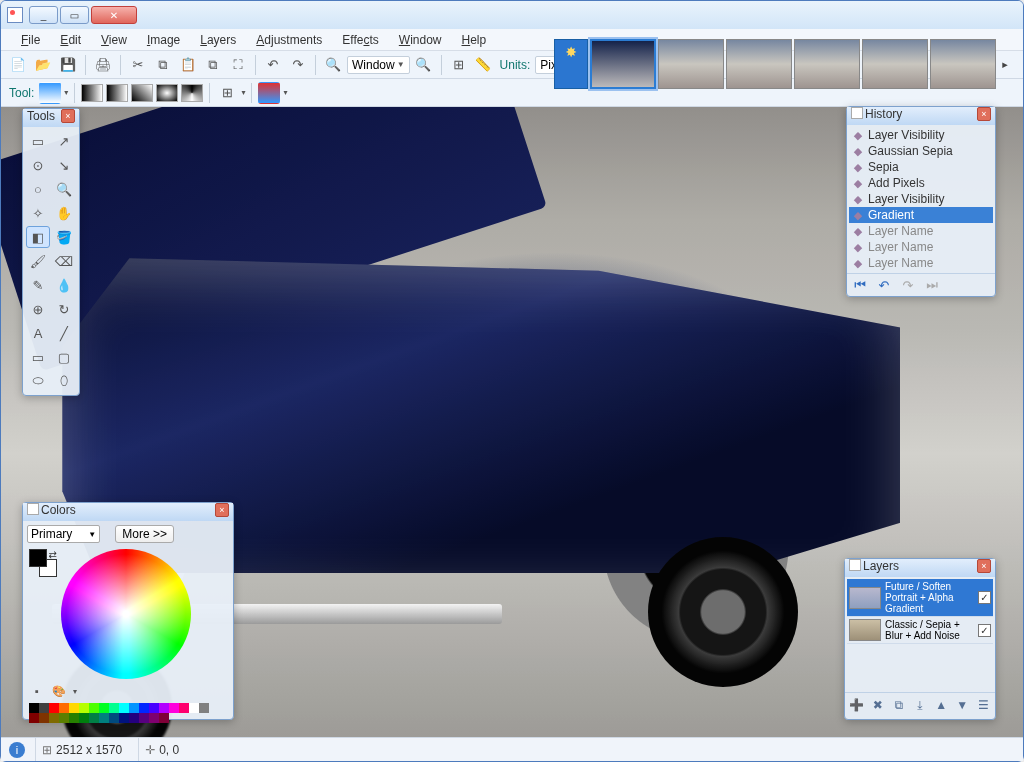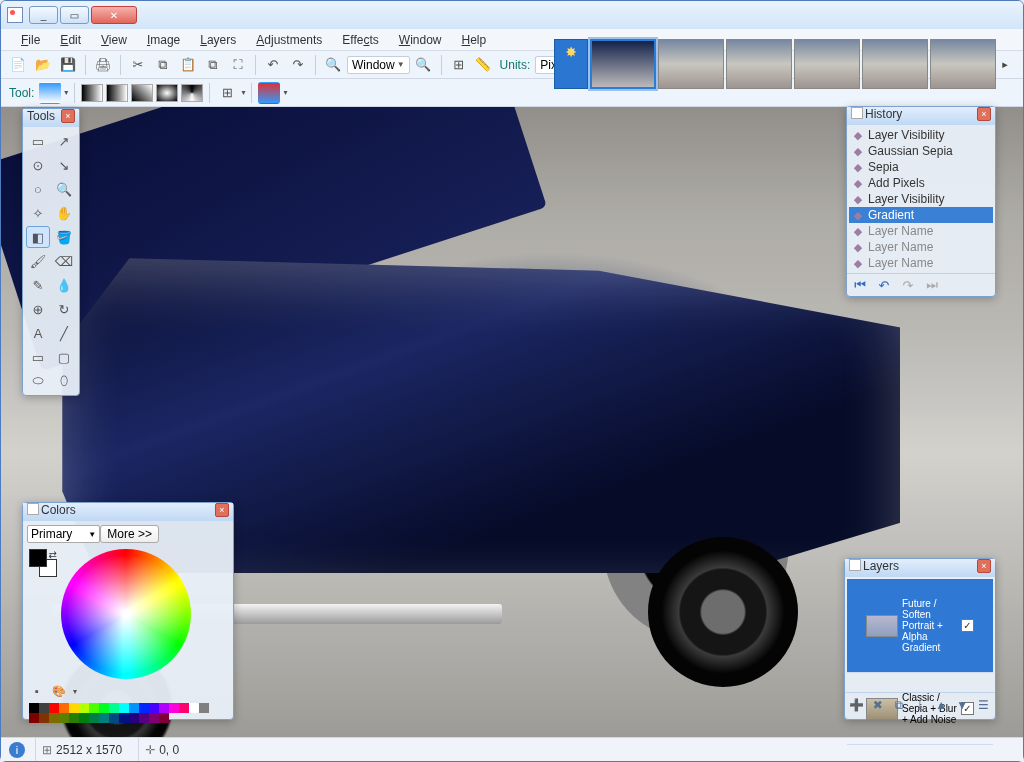--- a/index.html
+++ b/index.html
@@ -77,38 +77,38 @@
 .history-list{max-height:148px;overflow:hidden;padding:2px;}
 .history-item{display:flex;align-items:center;gap:3px;padding:1px 2px;font-size:11px;color:#333;}
 .history-item.selected{background:#3a81d6;color:#fff;}
 .history-item.dim{color:#888;}
 .history-item .hi-icon{width:14px;height:14px;display:inline-flex;align-items:center;justify-content:center;font-size:11px;color:#9c7ea2;}
 .history-tb{display:flex;gap:6px;padding:2px 4px;border-top:1px solid #bfd1e6;}
 .history-tb .hb{width:18px;height:18px;display:flex;align-items:center;justify-content:center;color:#2f6bbf;font-size:13px;}
 .history-tb .hb.dim{color:#aaa;}
 
 .colors-panel { top: 502px; left: 22px; width: 212px; height: 218px;}
-.colors-panel .ctrls{display:flex;gap:0;padding:4px;align-items:flex-start;}
+.colors-panel .ctrls{display:flex;gap:15px;padding:4px;align-items:flex-start;}
 .colors-panel .ctrls .sel{border:1px solid #aaa;background:#fff;padding:1px 3px;display:flex;align-items:center;gap:16px;border-radius:2px;}
 .colors-panel .more-btn{border:1px solid #aaa;background:linear-gradient(#fff,#eee);padding:1px 6px;border-radius:3px;}
 .color-body{display:flex;gap:4px;padding:2px 6px;}
 .swatches{width:28px;height:28px;position:relative;}
 .swatches .sw{position:absolute;width:18px;height:18px;border:1px solid #333;}
 .swatches .sw.fg{background:#000;top:0;left:0;z-index:2;}
 .swatches .sw.bg{background:#fff;bottom:0;right:0;}
 .swatches .swap{position:absolute;top:0;right:0;font-size:10px;color:#333;}
 .color-wheel{width:130px;height:130px;border-radius:50%;background:conic-gradient(red,yellow,lime,cyan,blue,magenta,red);position:relative;filter:brightness(1.05);}
 .color-wheel::after{content:"";position:absolute;inset:0;border-radius:50%;background:radial-gradient(circle,#fff 0%,rgba(255,255,255,0) 65%);}
 .color-wheel .cursor{position:absolute;top:50%;left:50%;width:7px;height:7px;border:1px solid #333;border-radius:50%;transform:translate(-50%,-50%);}
 .palette{padding:2px 6px;display:flex;flex-wrap:wrap;gap:0;width:200px;}
 .palette .pc{width:10px;height:10px;}
 
 .layers-panel { top: 558px; right: 28px; width: 152px; height: 162px;}
 .layers-list{padding:2px;}
-.layer-item{display:flex;align-items:center;gap:4px;padding:19px;border-bottom:1px solid #d0dceb;}
+.layer-item{display:flex;align-items:center;gap:4px;padding:2px;border-bottom:1px solid #d0dceb;}
 .layer-item.selected{background:#2f78d3;color:#fff;}
 .layer-item .lthumb{width:32px;height:22px;background:linear-gradient(#b8b8ce,#8f9fbf);border:1px solid #888;}
 .layer-item .lthumb.sepia{background:linear-gradient(#cbbfa5,#9d9078);}
 .layer-item .lname{flex:1;font-size:10px;line-height:1.1;}
 .layer-item .lchk{width:13px;height:13px;border:1px solid #777;background:#fff;font-size:10px;color:#333;display:flex;align-items:center;justify-content:center;}
 .layers-tb{display:flex;gap:4px;padding:3px;border-top:1px solid #bfd1e6;margin-top:auto;position:absolute;bottom:2px;left:0;right:0;}
 .layers-tb .lb{width:18px;height:18px;display:flex;align-items:center;justify-content:center;color:#556f93;font-size:12px;}
 
 </style>
 </head>

